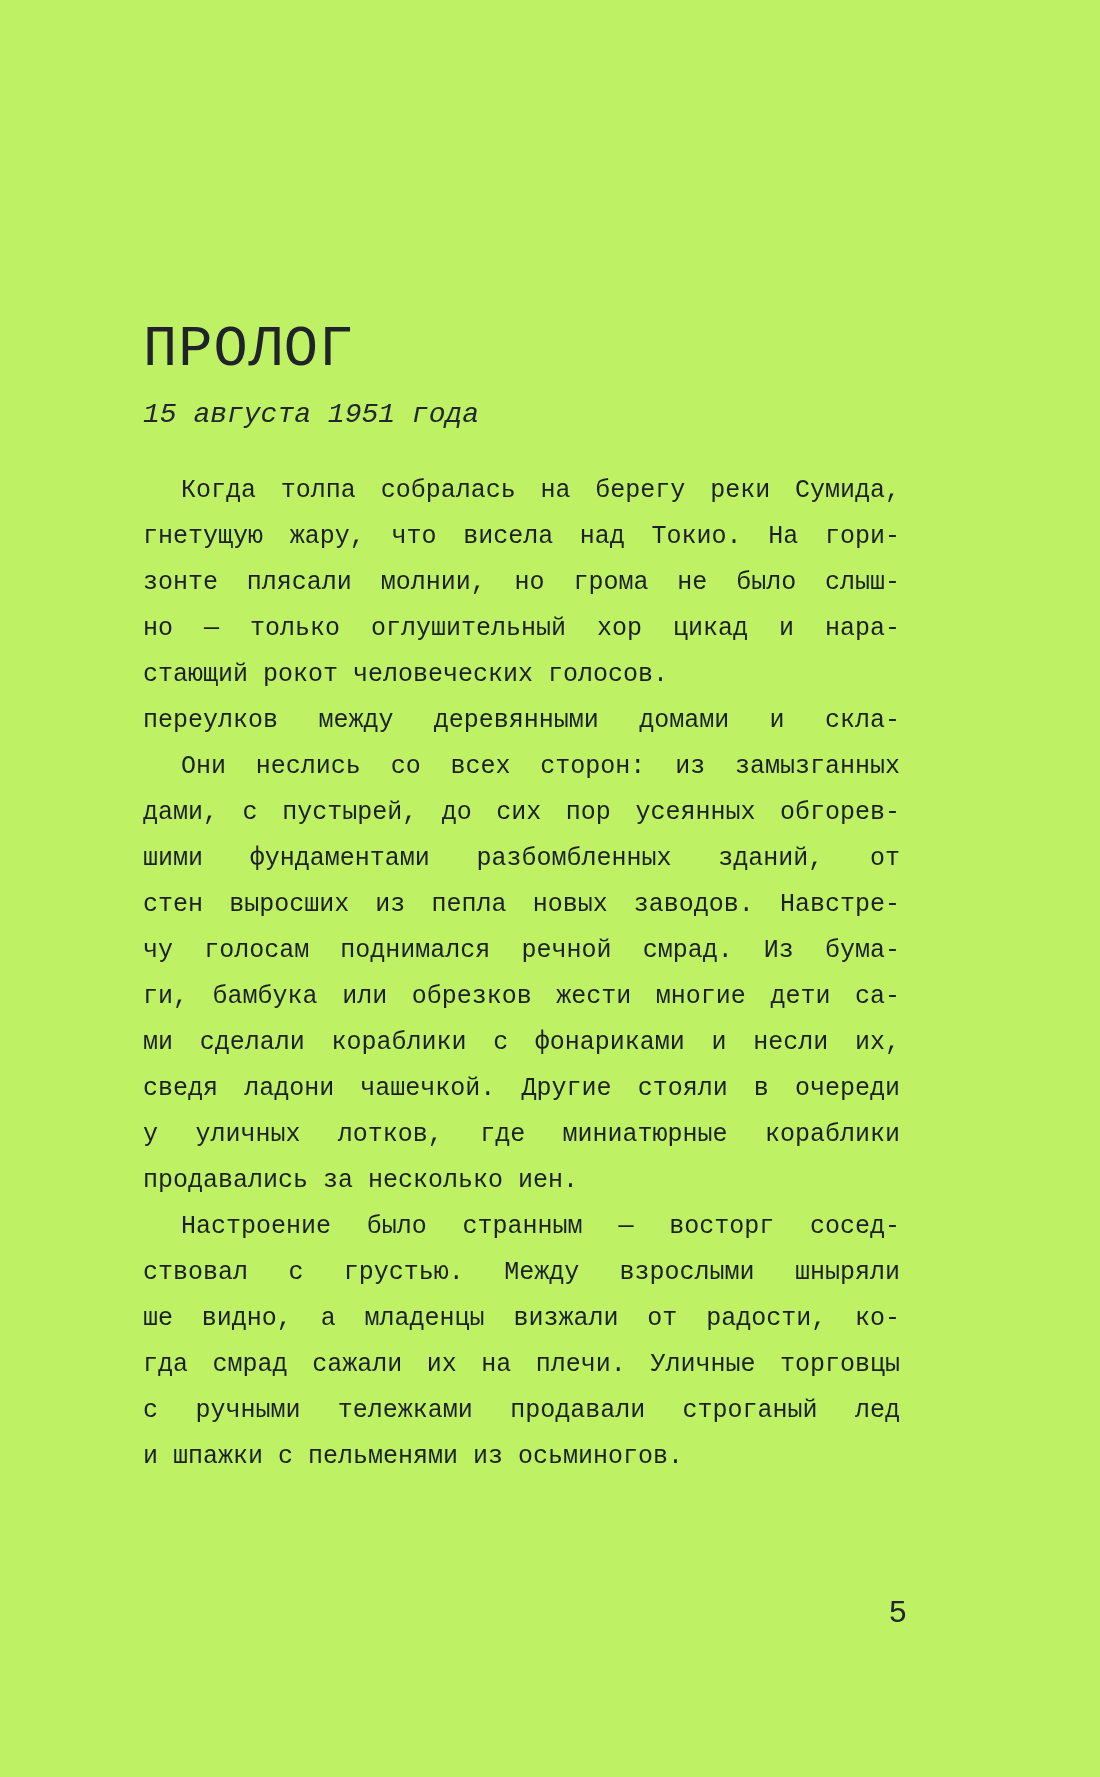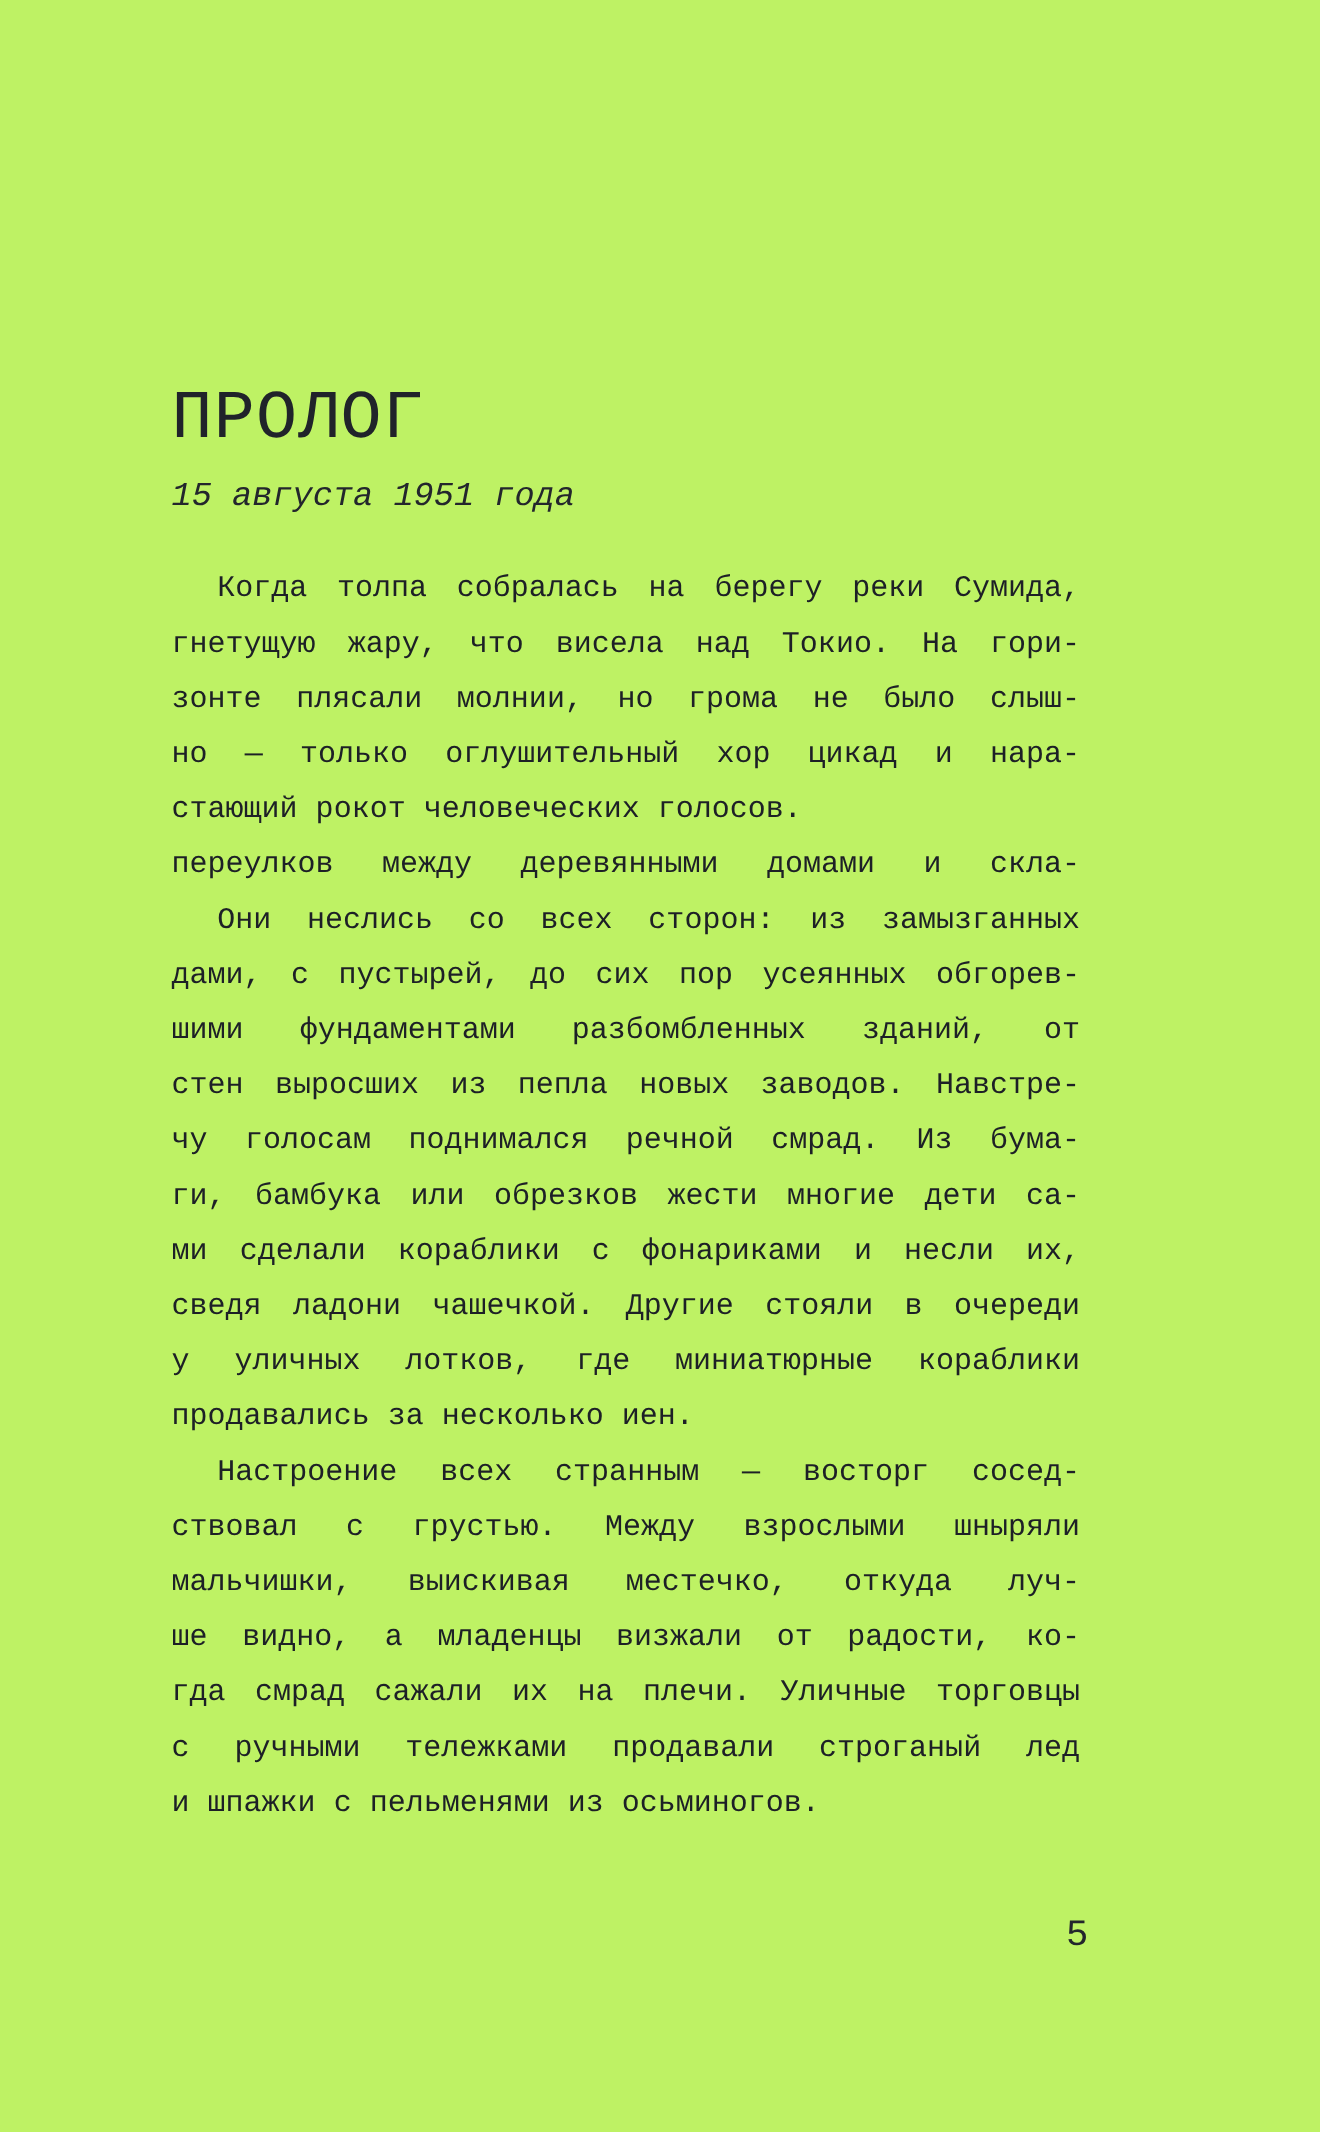--- a/index.html
+++ b/index.html
@@ -88,23 +88,22 @@
           <div class="line">шими фундаментами разбомбленных зданий, от</div>
           <div class="line">стен выросших из пепла новых заводов. Навстре-</div>
           <div class="line">чу голосам поднимался речной смрад. Из бума-</div>
           <div class="line">ги, бамбука или обрезков жести многие дети са-</div>
           <div class="line">ми сделали кораблики с фонариками и несли их,</div>
           <div class="line">сведя ладони чашечкой. Другие стояли в очереди</div>
           <div class="line">у уличных лотков, где миниатюрные кораблики</div>
           <div class="line last">продавались за несколько иен.</div>
         </div>
         <div class="para">
-          <div class="line first">Настроение всех странным — восторг сосед-</div>
+          <div class="line first">Настроение было странным — восторг сосед-</div>
           <div class="line">ствовал с грустью. Между взрослыми шныряли</div>
-          <div class="line">мальчишки, выискивая местечко, откуда луч-</div>
           <div class="line">ше видно, а младенцы визжали от радости, ко-</div>
           <div class="line">гда смрад сажали их на плечи. Уличные торговцы</div>
           <div class="line">с ручными тележками продавали строганый лед</div>
           <div class="line last">и шпажки с пельменями из осьминогов.</div>
         </div>
       </div>
   </div>
   <div class="pagenum">5</div>
 </div>
 

